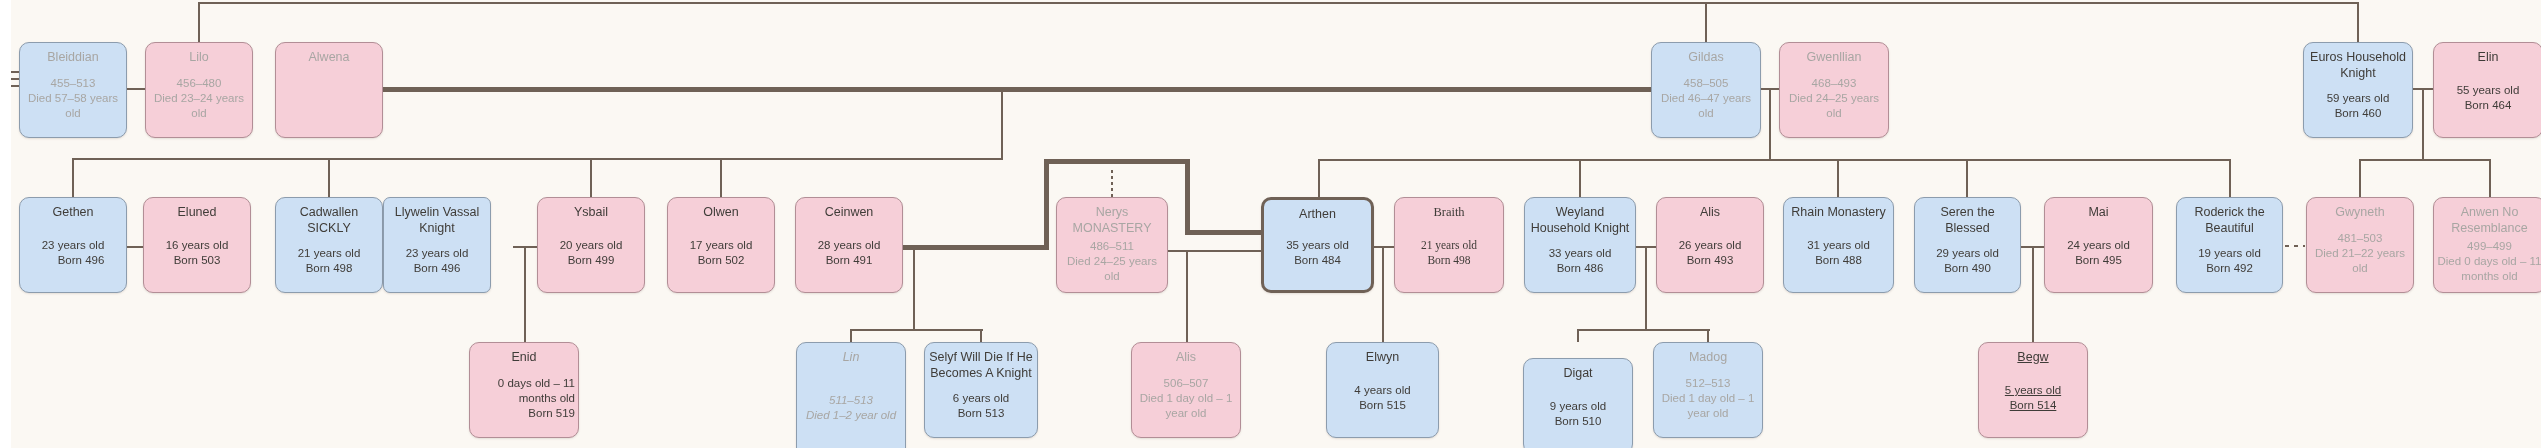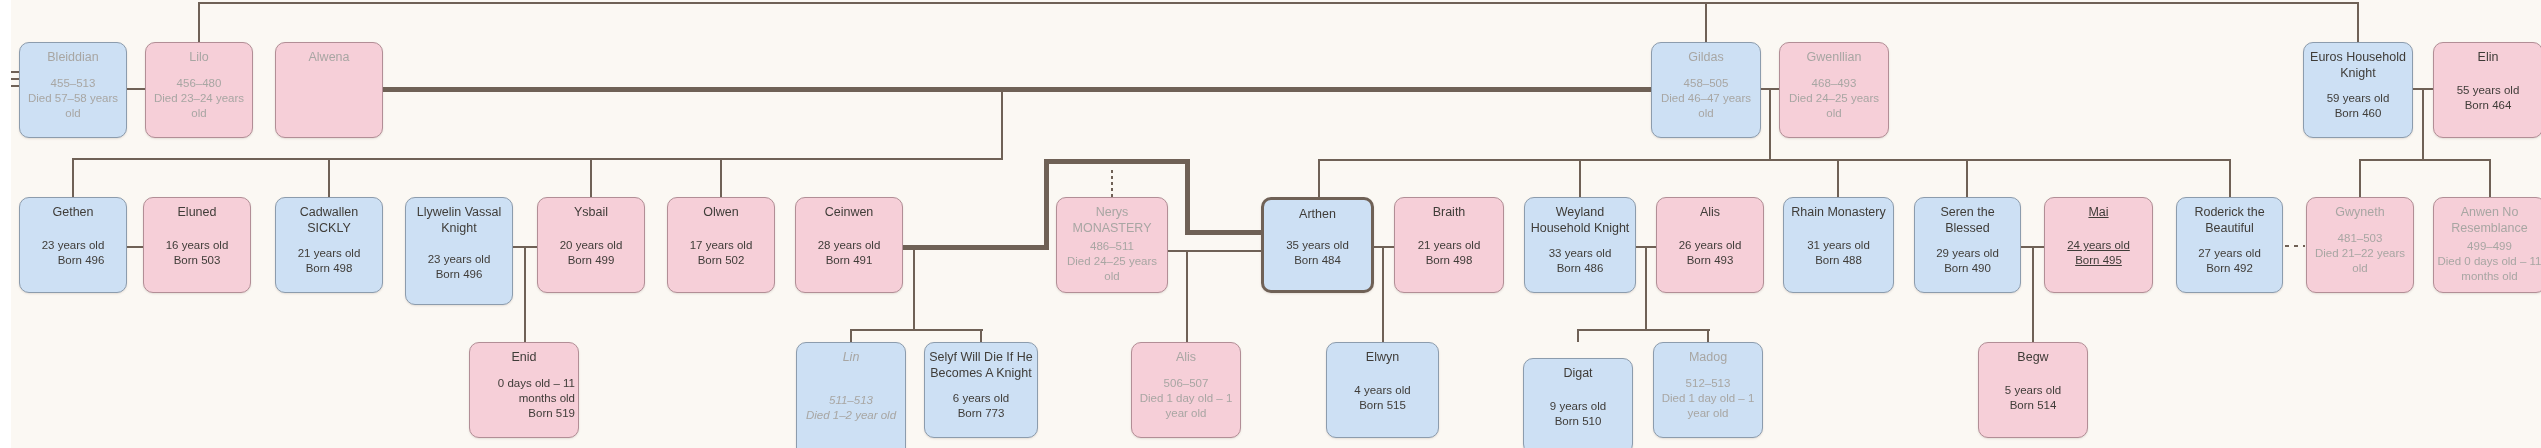--- a/index.html
+++ b/index.html
@@ -150,21 +150,21 @@
         <div>Born 503</div>
       </div>
     </div>
     <div class="person male alive" style="left: 264px; top: 197px; width: 108px; height: 96px;">
       <div class="pname">Cadwallen SICKLY</div>
       <div class="pdetails">
         <div>21 years old</div>
         <div>Born 498</div>
       </div>
     </div>
-    <div class="person male alive" style="left: 394px; top: 197px; width: 108px; height: 108px;">
+    <div class="person male alive" style="left: 372px; top: 197px; width: 108px; height: 96px; border-radius: 7px;">
       <div class="pname">Llywelin Vassal Knight</div>
       <div class="pdetails">
         <div>23 years old</div>
         <div>Born 496</div>
       </div>
     </div>
     <div class="person female alive" style="left: 526px; top: 197px; width: 108px; height: 96px;">
       <div class="pname">Ysbail</div>
       <div class="pdetails">
         <div>20 years old</div>
@@ -192,21 +192,21 @@
         <div>Died 24–25 years old</div>
       </div>
     </div>
     <div class="person male alive focal" style="left: 1250px; top: 197px; width: 113px; height: 96px;">
       <div class="pname">Arthen</div>
       <div class="pdetails">
         <div>35 years old</div>
         <div>Born 484</div>
       </div>
     </div>
-    <div class="person female alive" style="left: 1383px; top: 197px; width: 110px; height: 96px;">
+    <div class="person female alive" style="left: 1383px; top: 197px; width: 110px; height: 96px; font-family: Liberation Serif, serif;">
       <div class="pname">Braith</div>
       <div class="pdetails">
         <div>21 years old</div>
         <div>Born 498</div>
       </div>
     </div>
     <div class="person male alive" style="left: 1513px; top: 197px; width: 112px; height: 96px;">
       <div class="pname">Weyland Household Knight</div>
       <div class="pdetails">
         <div>33 years old</div>
@@ -227,31 +227,31 @@
         <div>Born 488</div>
       </div>
     </div>
     <div class="person male alive" style="left: 1903px; top: 197px; width: 107px; height: 96px;">
       <div class="pname">Seren the Blessed</div>
       <div class="pdetails">
         <div>29 years old</div>
         <div>Born 490</div>
       </div>
     </div>
-    <div class="person female alive" style="left: 2033px; top: 197px; width: 109px; height: 96px; text-decoration: underline;">
+    <div class="person female alive" style="left: 2033px; top: 197px; width: 109px; height: 96px;">
       <div class="pname">Mai</div>
       <div class="pdetails">
         <div>24 years old</div>
         <div>Born 495</div>
       </div>
     </div>
     <div class="person male alive" style="left: 2165px; top: 197px; width: 107px; height: 96px;">
       <div class="pname">Roderick the Beautiful</div>
       <div class="pdetails">
-        <div>27 years old</div>
+        <div>19 years old</div>
         <div>Born 492</div>
       </div>
     </div>
     <div class="person female dead" style="left: 2295px; top: 197px; width: 108px; height: 96px;">
       <div class="pname">Gwyneth</div>
       <div class="pdetails">
         <div>481–503</div>
         <div>Died 21–22 years old</div>
       </div>
     </div>
@@ -273,21 +273,21 @@
       <div class="pname">Lin</div>
       <div class="pdetails">
         <div>511–513</div>
         <div>Died 1–2 year old</div>
       </div>
     </div>
     <div class="person male alive" style="left: 913px; top: 342px; width: 114px; height: 96px; justify-content: flex-end;">
       <div class="pname">Selyf Will Die If He Becomes A Knight</div>
       <div class="pdetails">
         <div>6 years old</div>
-        <div>Born 773</div>
+        <div>Born 513</div>
       </div>
     </div>
     <div class="person female dead" style="left: 1120px; top: 342px; width: 110px; height: 96px;">
       <div class="pname">Alis</div>
       <div class="pdetails">
         <div>506–507</div>
         <div>Died 1 day old – 1 year old</div>
       </div>
     </div>
     <div class="person male alive" style="left: 1315px; top: 342px; width: 113px; height: 96px;">
@@ -304,20 +304,20 @@
         <div>Born 510</div>
       </div>
     </div>
     <div class="person male dead" style="left: 1642px; top: 342px; width: 110px; height: 96px;">
       <div class="pname">Madog</div>
       <div class="pdetails">
         <div>512–513</div>
         <div>Died 1 day old – 1 year old</div>
       </div>
     </div>
-    <div class="person female alive" style="left: 1967px; top: 342px; width: 110px; height: 96px;">
+    <div class="person female alive" style="left: 1967px; top: 342px; width: 110px; height: 96px; text-decoration: underline;">
       <div class="pname">Begw</div>
       <div class="pdetails">
         <div>5 years old</div>
         <div>Born 514</div>
       </div>
     </div>
   </div>
 
 </body></html>

